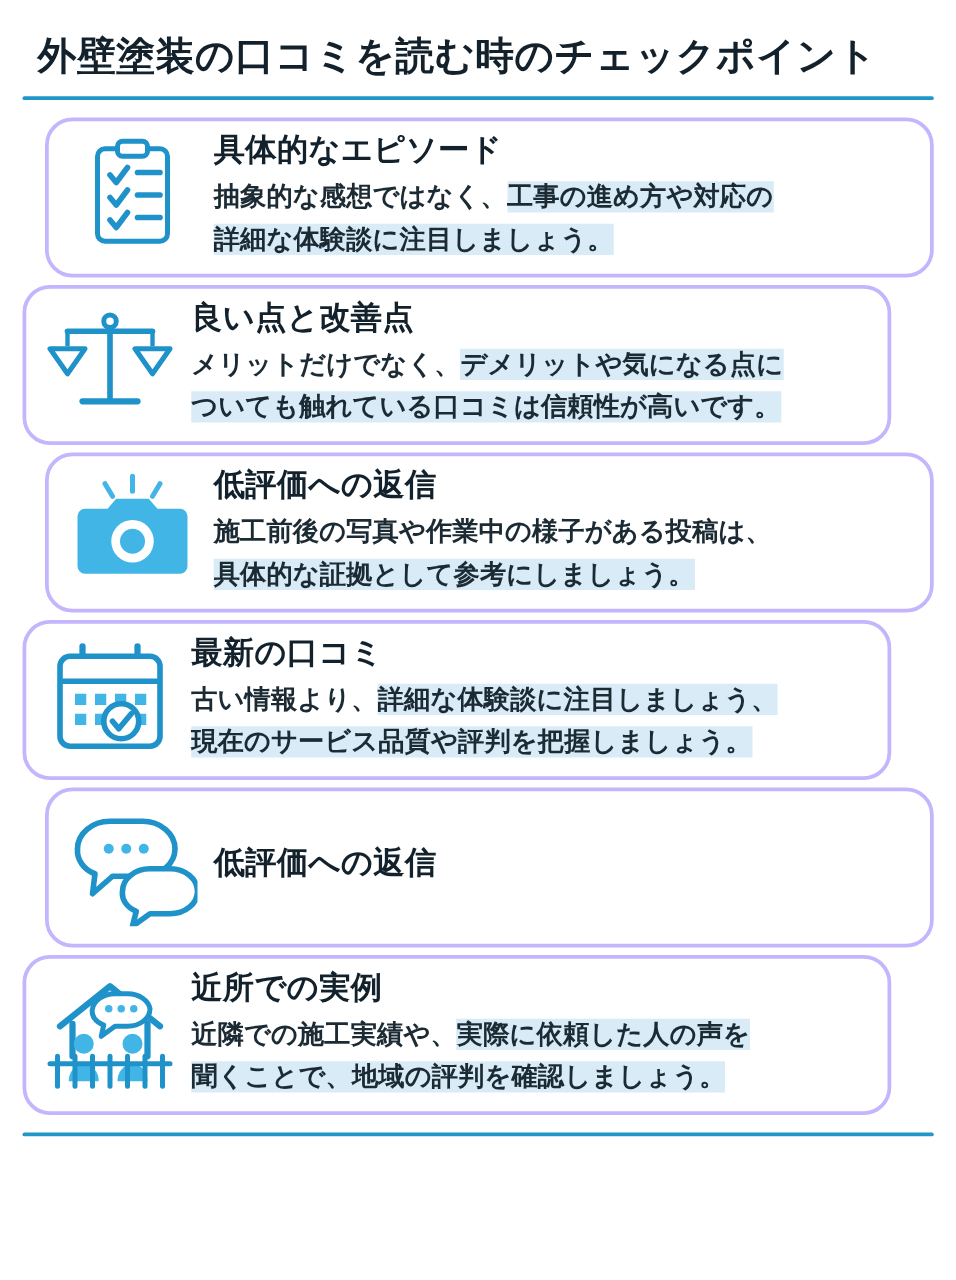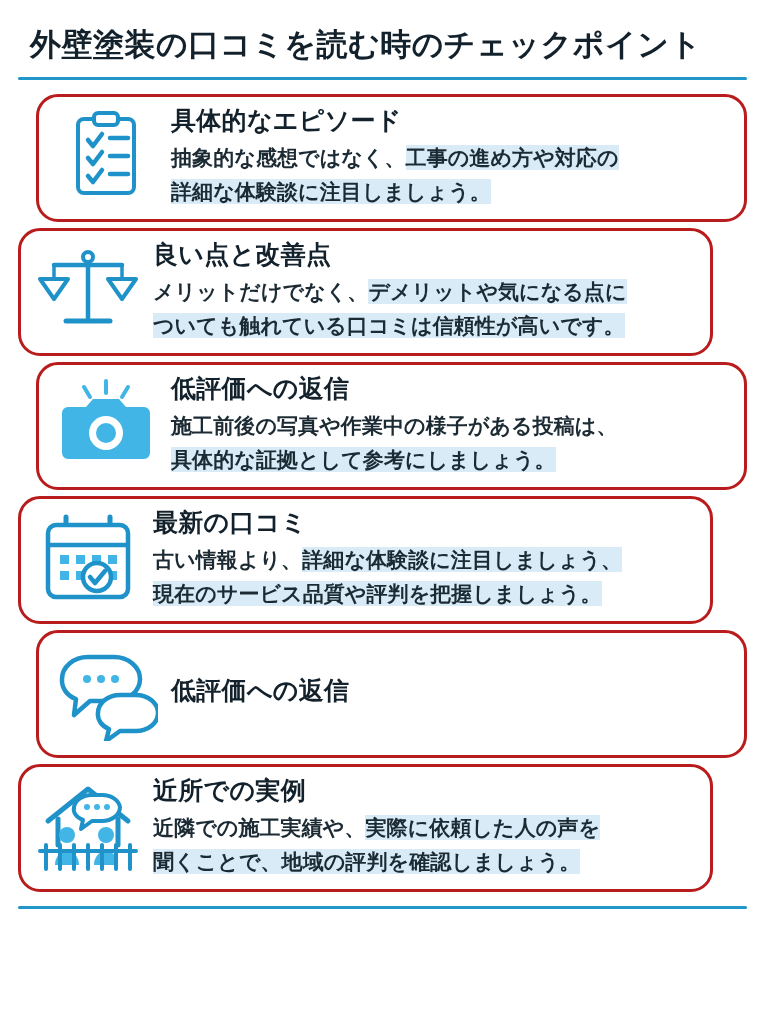--- a/index.html
+++ b/index.html
@@ -46,21 +46,21 @@
     margin-top: 14px;
     display: flex;
     flex-direction: column;
     gap: 6px;
   }
   .card {
     position: relative;
     display: flex;
     align-items: center;
     gap: 6px;
-    border: 3px solid #b91c1c;
+    border: 3px solid #c4b5fd;
     border-radius: 22px;
     padding: 8px 10px 10px 8px;
     box-sizing: border-box;
     min-height: 128px;
     background: #ffffff;
   }
   
   .card.indent-left {
     margin-left: 18px;
     margin-right: 0;

